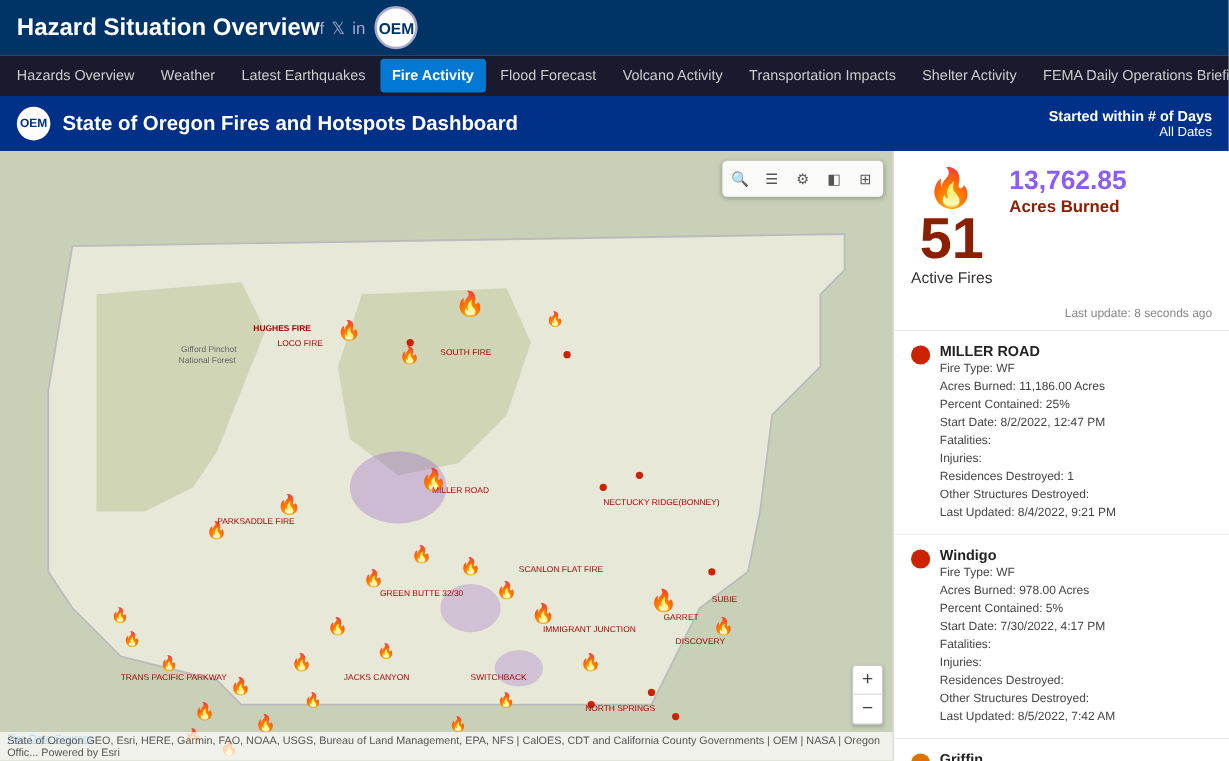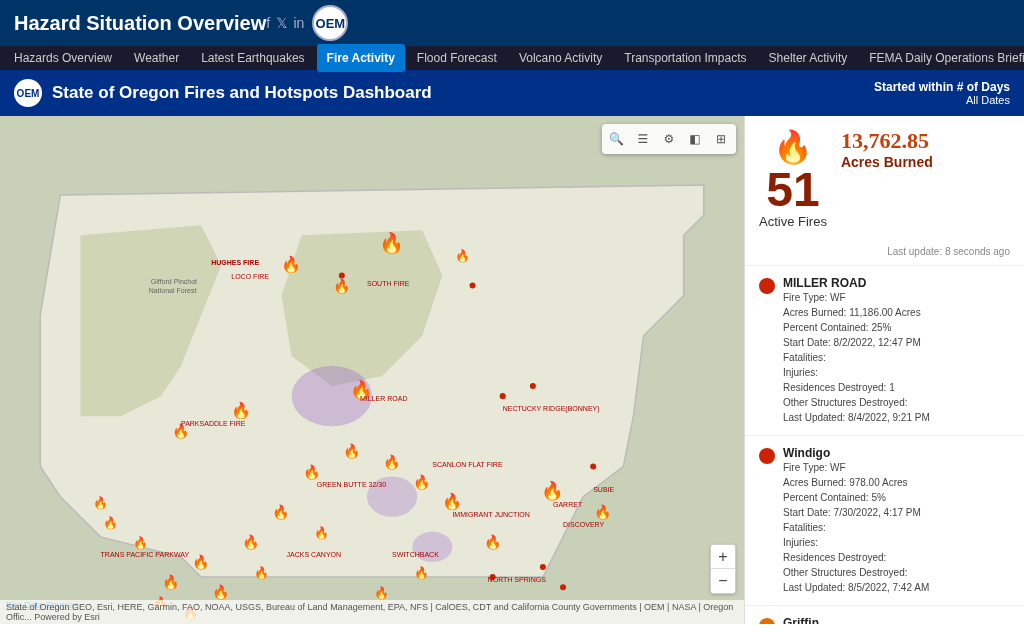--- a/index.html
+++ b/index.html
@@ -27,21 +27,21 @@
       width: 36px; height: 36px;
       display: flex; align-items: center; justify-content: center;
       border: 2px solid #aac;
     }
 
     
     #nav {
       background: #1a1a2e;
       display: flex;
       align-items: center;
-      height: 24px;
+      height: 34px;
       padding: 0 4px;
       gap: 2px;
     }
     .nav-tab {
       color: #ccc;
       font-size: 12px;
       padding: 4px 10px;
       border-radius: 3px;
       cursor: pointer;
       white-space: nowrap;
@@ -118,21 +118,21 @@
       align-items: center;
     }
     .fire-icon-large { font-size: 32px; }
     .fire-count { font-size: 48px; font-weight: bold; color: #8B2000; line-height: 1; }
     .active-label { font-size: 13px; font-weight: normal; color: #333; }
     .acres-block {
       display: flex;
       flex-direction: column;
       justify-content: center;
     }
-    .acres-number { font-size: 22px; font-weight: bold; color: #c2410c; font-family: Liberation Serif, serif; }
+    .acres-number { font-size: 22px; font-weight: bold; color: #8b5cf6; }
     .acres-label { font-size: 14px; font-weight: bold; color: #8B2000; }
     .last-update { font-size: 10px; color: #888; text-align: right; margin-top: 17px; }
 
     
     #fire-list { padding: 0; }
     .fire-item {
       padding: 10px 14px;
       border-bottom: 1px solid #eee;
       display: flex;
       gap: 8px;

